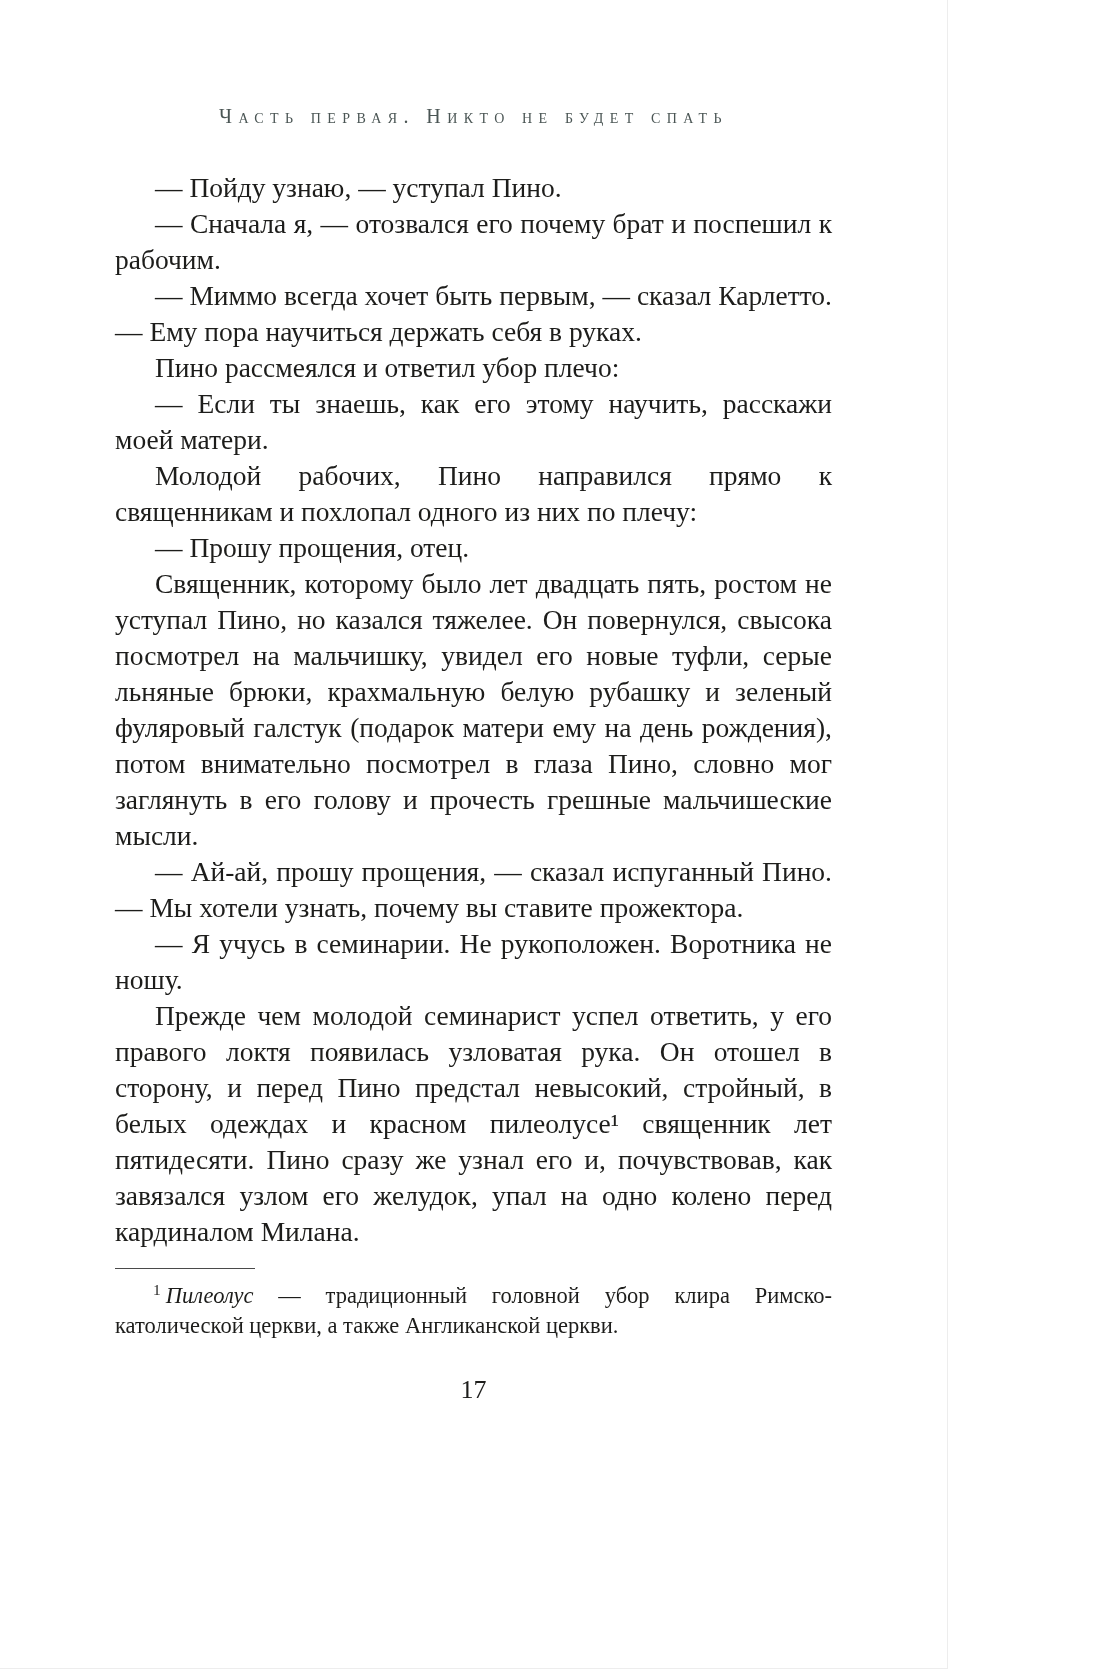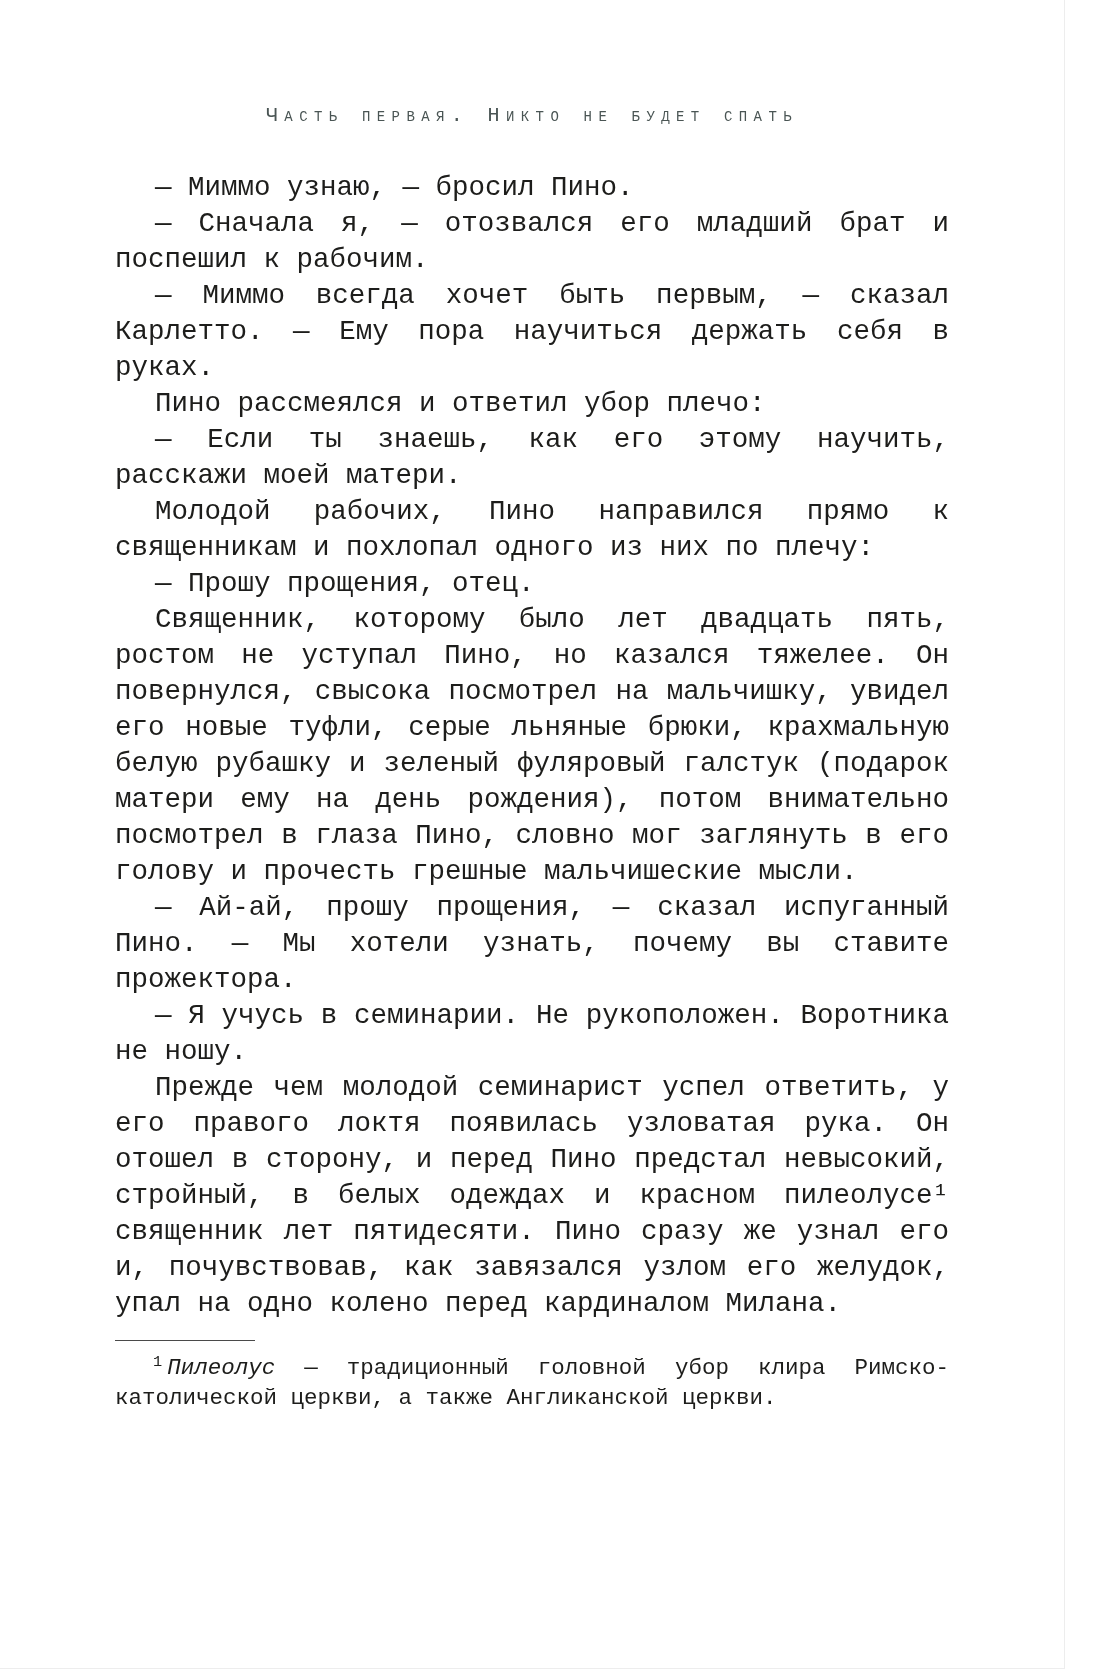--- a/index.html
+++ b/index.html
@@ -9,29 +9,28 @@
   }
   body {
     width: 1100px;
     height: 1669px;
     font-family: "Liberation Serif", "DejaVu Serif", serif;
     color: var(--c-text, #1d1d1b);
     -webkit-font-smoothing: antialiased;
   }
   .page {
     position: relative;
-    width: 1065px;
+    width: 948px;
     height: 1669px;
     box-sizing: border-box;
     padding: 104px 115px 0 115px;
     background: var(--c-page_bg, #ffffff);
     border-right: 1px solid #ededed;
     border-bottom: 1px solid #ededed;
     overflow: hidden;
-    font-family: Liberation Mono, monospace;
   }
   .running-header {
     text-align: center;
     font-variant: small-caps;
     letter-spacing: 0.32em;
     font-size: 20px;
     line-height: 24px;
     color: var(--c-header, #4a5554);
     margin-bottom: 42px;
   }
@@ -76,34 +75,35 @@
   }
 </style>
 </head>
 <body>
 
 <div class="page">
 
   <div class="running-header">Часть первая. Никто не будет спать</div>
 
   <div class="body-text">
-    <p class="para">— Миммо узнаю, — бросил Пино.</p>
-    <p class="para">— Сначала я, — отозвался его младший брат и поспешил к рабочим.</p>
+    <p class="para">— Пойду узнаю, — уступал Пино.</p>
+    <p class="para">— Сначала я, — отозвался его почему брат и поспешил к рабочим.</p>
     <p class="para">— Миммо всегда хочет быть первым, — сказал Карлетто. — Ему пора научиться держать себя в руках.</p>
     <p class="para">Пино рассмеялся и ответил убор плечо:</p>
     <p class="para">— Если ты знаешь, как его этому научить, расскажи моей матери.</p>
     <p class="para">Молодой рабочих, Пино направился прямо к священникам и похлопал одного из них по плечу:</p>
     <p class="para">— Прошу прощения, отец.</p>
     <p class="para">Священник, которому было лет двадцать пять, ростом не уступал Пино, но казался тяжелее. Он повернулся, свысока посмотрел на мальчишку, увидел его новые туфли, серые льняные брюки, крахмальную белую рубашку и зеленый фуляровый галстук (подарок матери ему на день рождения), потом внимательно посмотрел в глаза Пино, словно мог заглянуть в его голову и прочесть грешные мальчишеские мысли.</p>
     <p class="para">— Ай-ай, прошу прощения, — сказал испуганный Пино. — Мы хотели узнать, почему вы ставите прожектора.</p>
     <p class="para">— Я учусь в семинарии. Не рукоположен. Воротника не ношу.</p>
     <p class="para">Прежде чем молодой семинарист успел ответить, у его правого локтя появилась узловатая рука. Он отошел в сторону, и перед Пино предстал невысокий, стройный, в белых одеждах и красном пилеолусе¹ священник лет пятидесяти. Пино сразу же узнал его и, почувствовав, как завязался узлом его желудок, упал на одно колено перед кардиналом Милана.</p>
   </div>
 
   <div class="footnote-sep"></div>
 
   <p class="footnote">
     <span class="fn-marker">1</span><span class="fn-term">Пилеолус</span>
     <span class="fn-text">— традиционный головной убор клира Римско-католической церкви, а также Англиканской церкви.</span>
   </p>
 
+  <div class="page-number">17</div>
 
 </div>
 
 </body></html>

